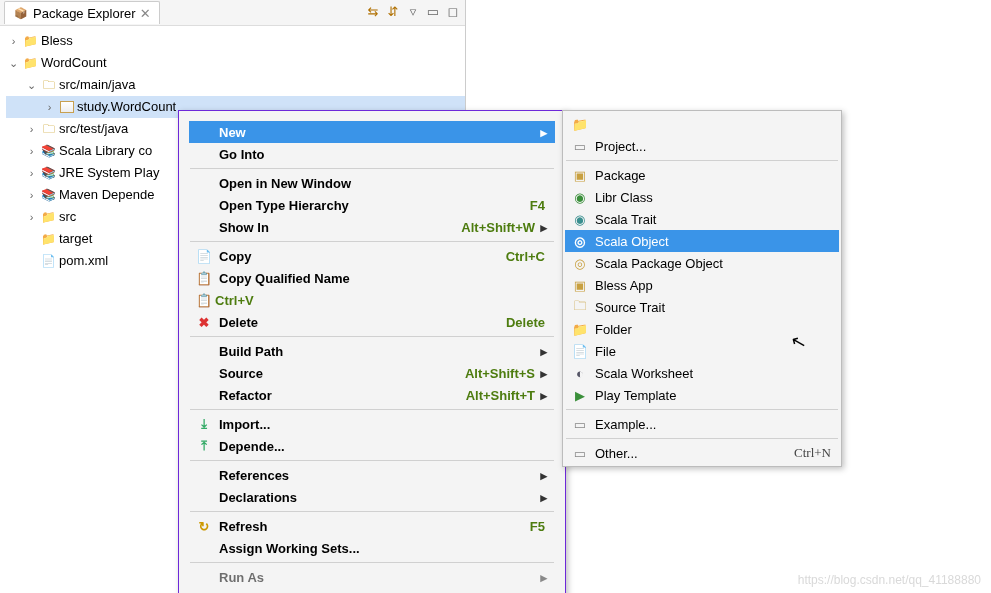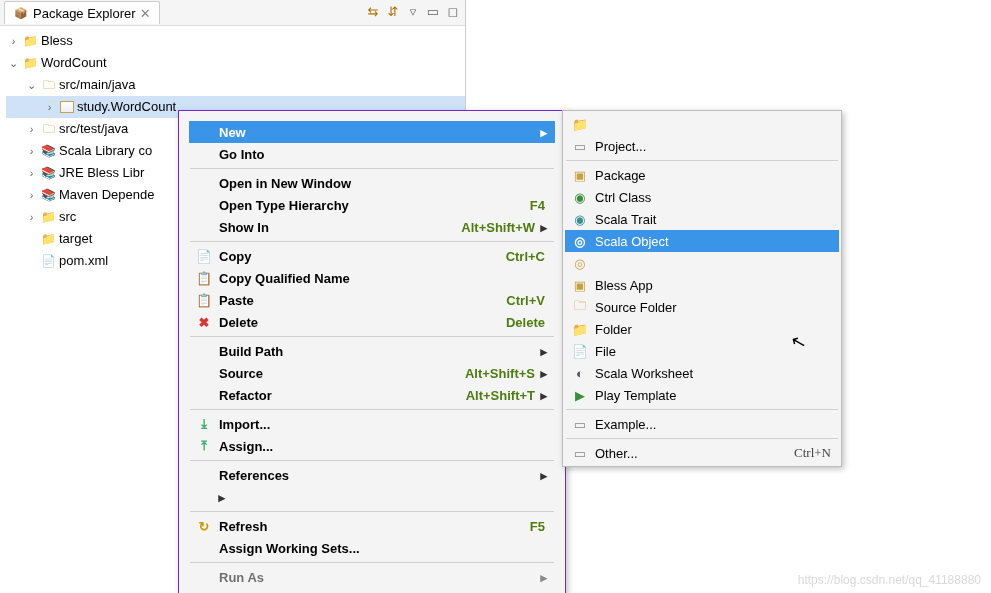--- a/index.html
+++ b/index.html
@@ -121,21 +121,21 @@
       <span>src/test/java</span>
     </div>
     <div class="row lvl1">
       <span class="tw">›</span>
       <span class="ic ic-lib">📚</span>
       <span>Scala Library co</span>
     </div>
     <div class="row lvl1">
       <span class="tw">›</span>
       <span class="ic ic-lib">📚</span>
-      <span>JRE Bless Libr</span>
+      <span>JRE System Play</span>
     </div>
     <div class="row lvl1">
       <span class="tw">›</span>
       <span class="ic ic-lib">📚</span>
       <span>Maven Depende</span>
     </div>
     <div class="row lvl1">
       <span class="tw">›</span>
       <span class="ic ic-folder">📁</span>
       <span>src</span>
@@ -184,21 +184,20 @@
     <span class="mic">📄</span>
     <span class="lbl">Copy</span>
     <span class="sc">Ctrl+C</span>
   </div>
   <div class="mi">
     <span class="mic">📋</span>
     <span class="lbl">Copy Qualified Name</span>
   </div>
   <div class="mi">
     <span class="mic">📋</span>
-    <span class="lbl">Paste</span>
     <span class="sc">Ctrl+V</span>
   </div>
   <div class="mi">
     <span class="mic" style="color:#d33;">✖</span>
     <span class="lbl">Delete</span>
     <span class="sc">Delete</span>
   </div>
   <div class="sep"></div>
   <div class="mi">
     <span class="mic"></span>
@@ -217,30 +216,31 @@
     <span class="sc">Alt+Shift+T</span>
     <span class="arrow">▸</span>
   </div>
   <div class="sep"></div>
   <div class="mi">
     <span class="mic" style="color:#3a6;">⤓</span>
     <span class="lbl">Import...</span>
   </div>
   <div class="mi">
     <span class="mic" style="color:#3a6;">⤒</span>
-    <span class="lbl">Assign...</span>
+    <span class="lbl">Depende...</span>
   </div>
   <div class="sep"></div>
   <div class="mi">
     <span class="mic"></span>
     <span class="lbl">References</span>
     <span class="arrow">▸</span>
   </div>
   <div class="mi">
     <span class="mic"></span>
+    <span class="lbl">Declarations</span>
     <span class="arrow">▸</span>
   </div>
   <div class="sep"></div>
   <div class="mi">
     <span class="mic" style="color:#c90;">↻</span>
     <span class="lbl">Refresh</span>
     <span class="sc">F5</span>
   </div>
   <div class="mi">
     <span class="mic"></span>
@@ -262,40 +262,41 @@
     <span class="mic" style="color:#888;">▭</span>
     <span class="lbl">Project...</span>
   </div>
   <div class="sep"></div>
   <div class="mi">
     <span class="mic" style="color:#c8a040;">▣</span>
     <span class="lbl">Package</span>
   </div>
   <div class="mi">
     <span class="mic" style="color:#3a8f3a;">◉</span>
-    <span class="lbl">Ctrl Class</span>
+    <span class="lbl">Libr Class</span>
   </div>
   <div class="mi">
     <span class="mic" style="color:#3a8f8f;">◉</span>
     <span class="lbl">Scala Trait</span>
   </div>
   <div class="mi hl2">
     <span class="mic ic-target">◎</span>
     <span class="lbl">Scala Object</span>
   </div>
   <div class="mi">
     <span class="mic" style="color:#c8a040;">◎</span>
+    <span class="lbl">Scala Package Object</span>
   </div>
   <div class="mi">
     <span class="mic" style="color:#c8a040;">▣</span>
     <span class="lbl">Bless App</span>
   </div>
   <div class="mi">
     <span class="mic" style="color:#c8a040;">🗀</span>
-    <span class="lbl">Source Folder</span>
+    <span class="lbl">Source Trait</span>
   </div>
   <div class="mi">
     <span class="mic" style="color:#d4a53c;">📁</span>
     <span class="lbl">Folder</span>
   </div>
   <div class="mi">
     <span class="mic" style="color:#888;">📄</span>
     <span class="lbl">File</span>
   </div>
   <div class="mi">

